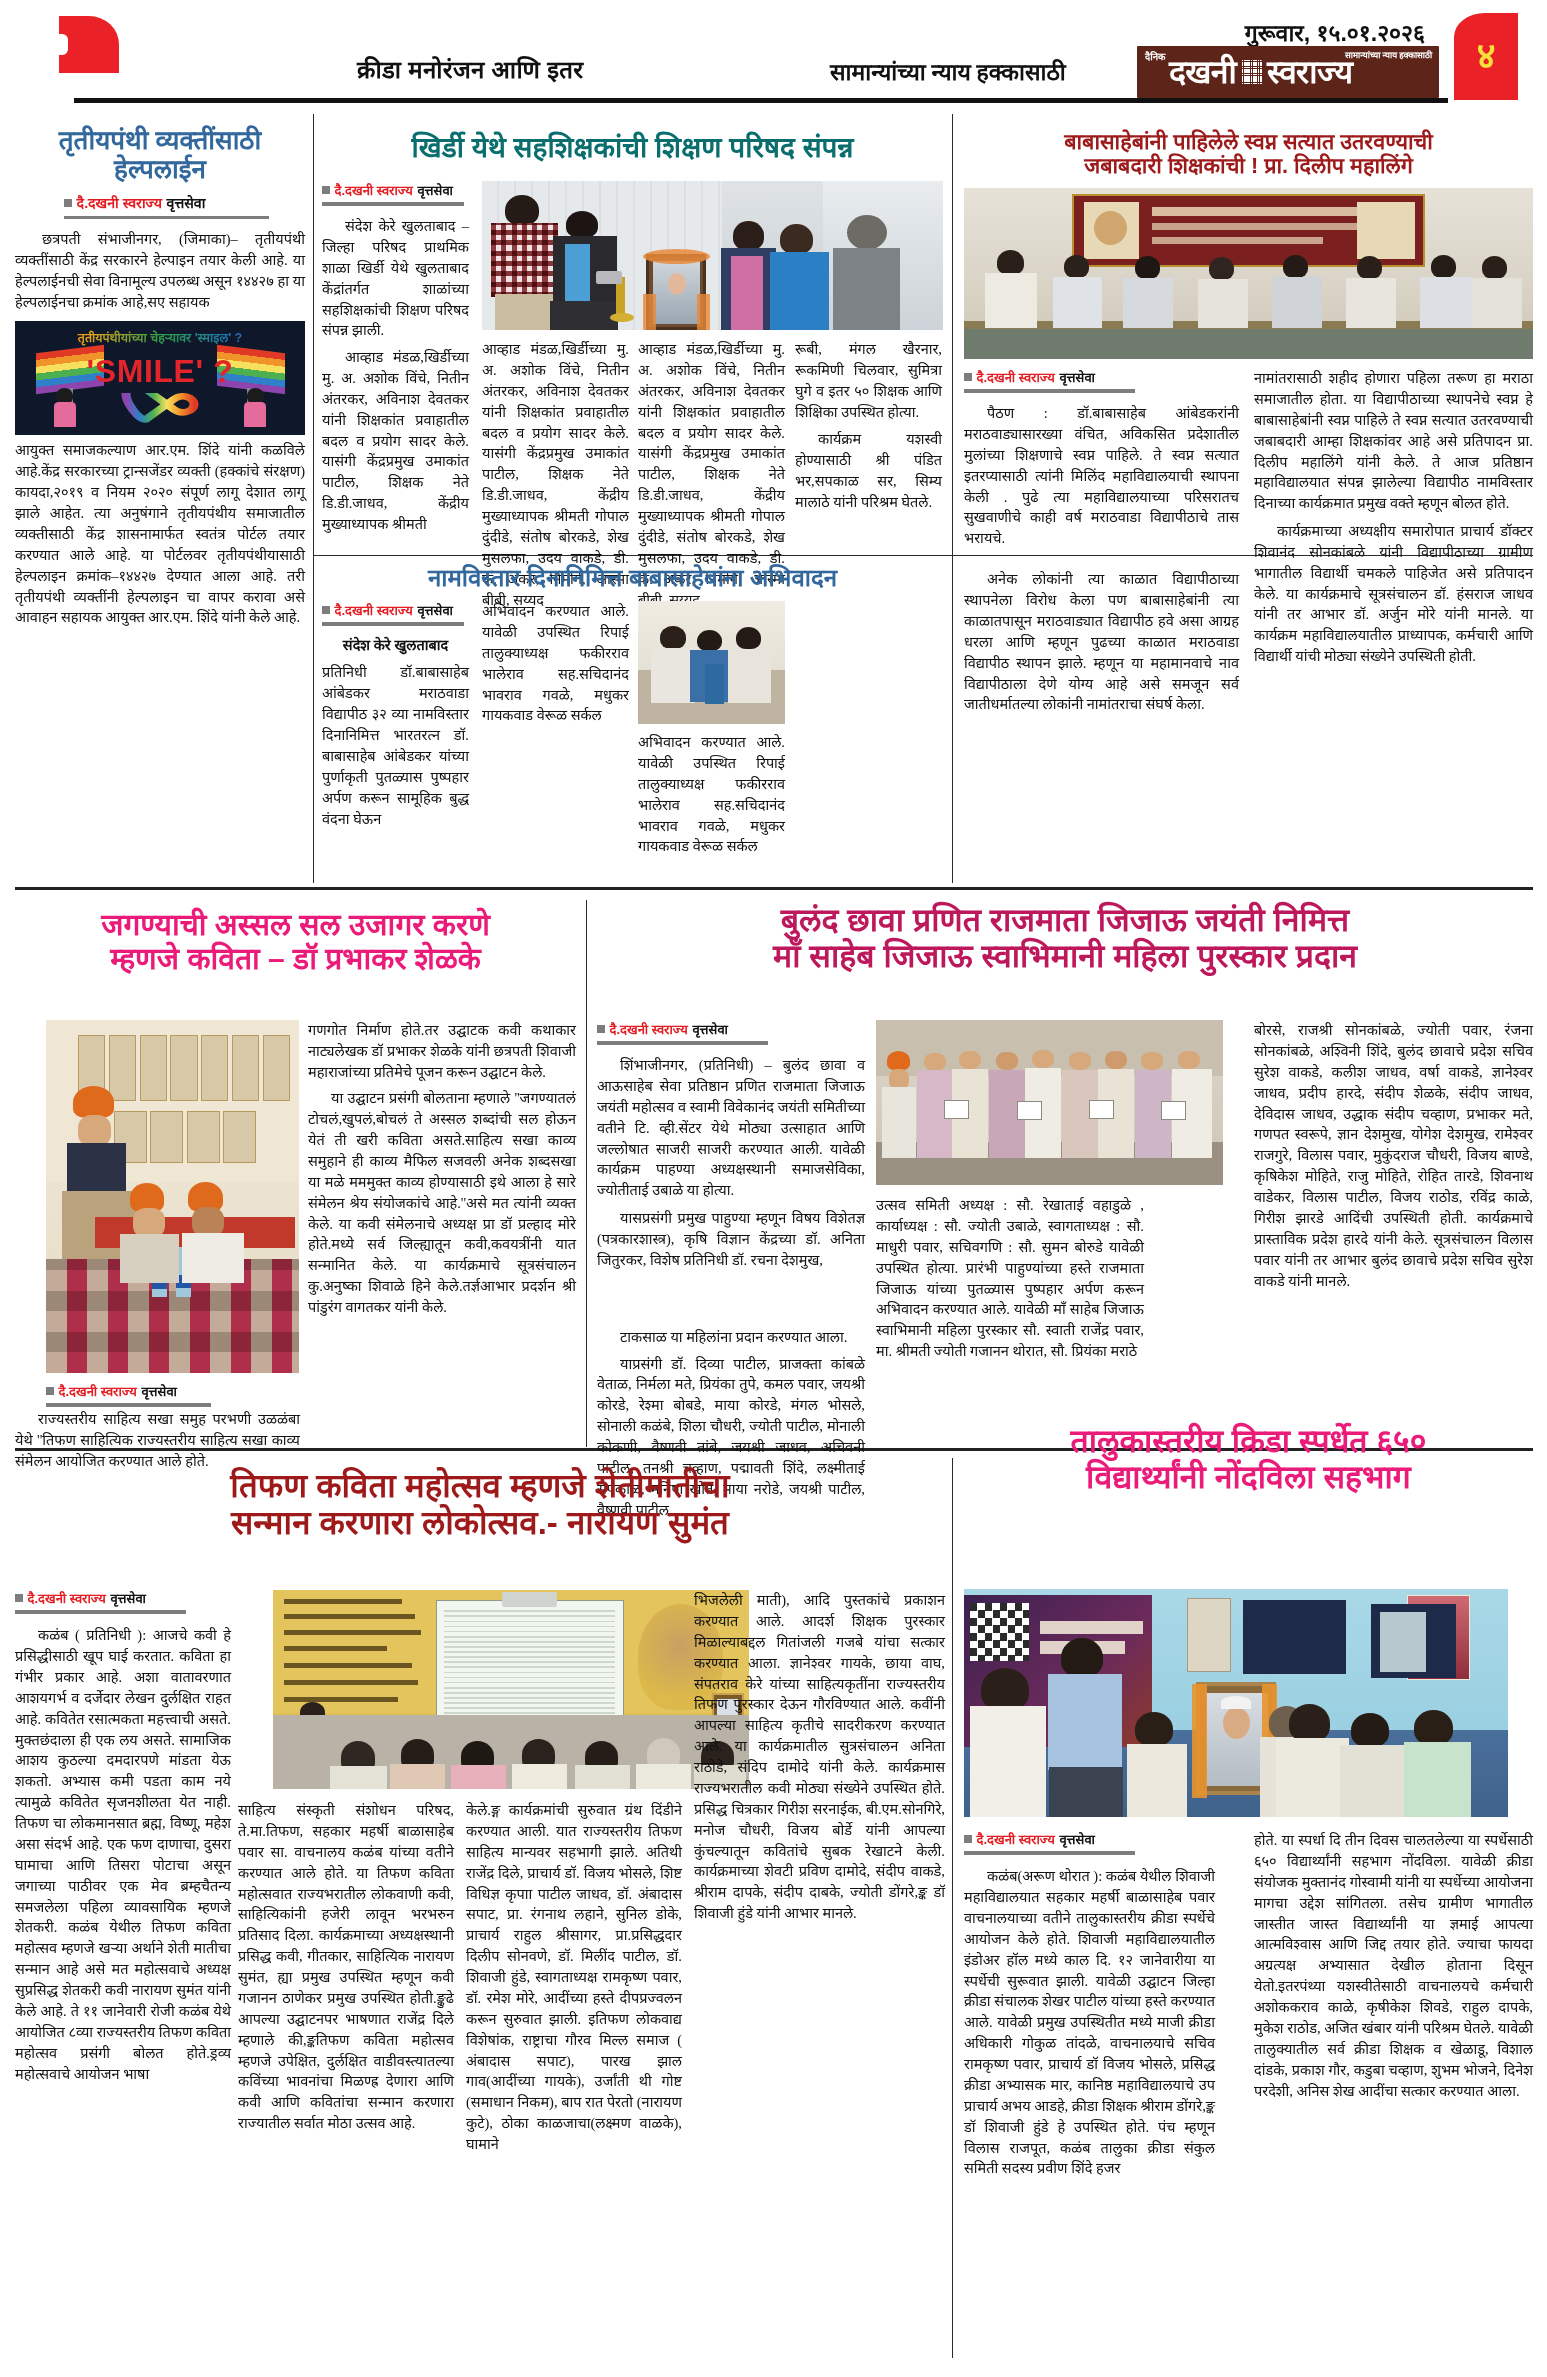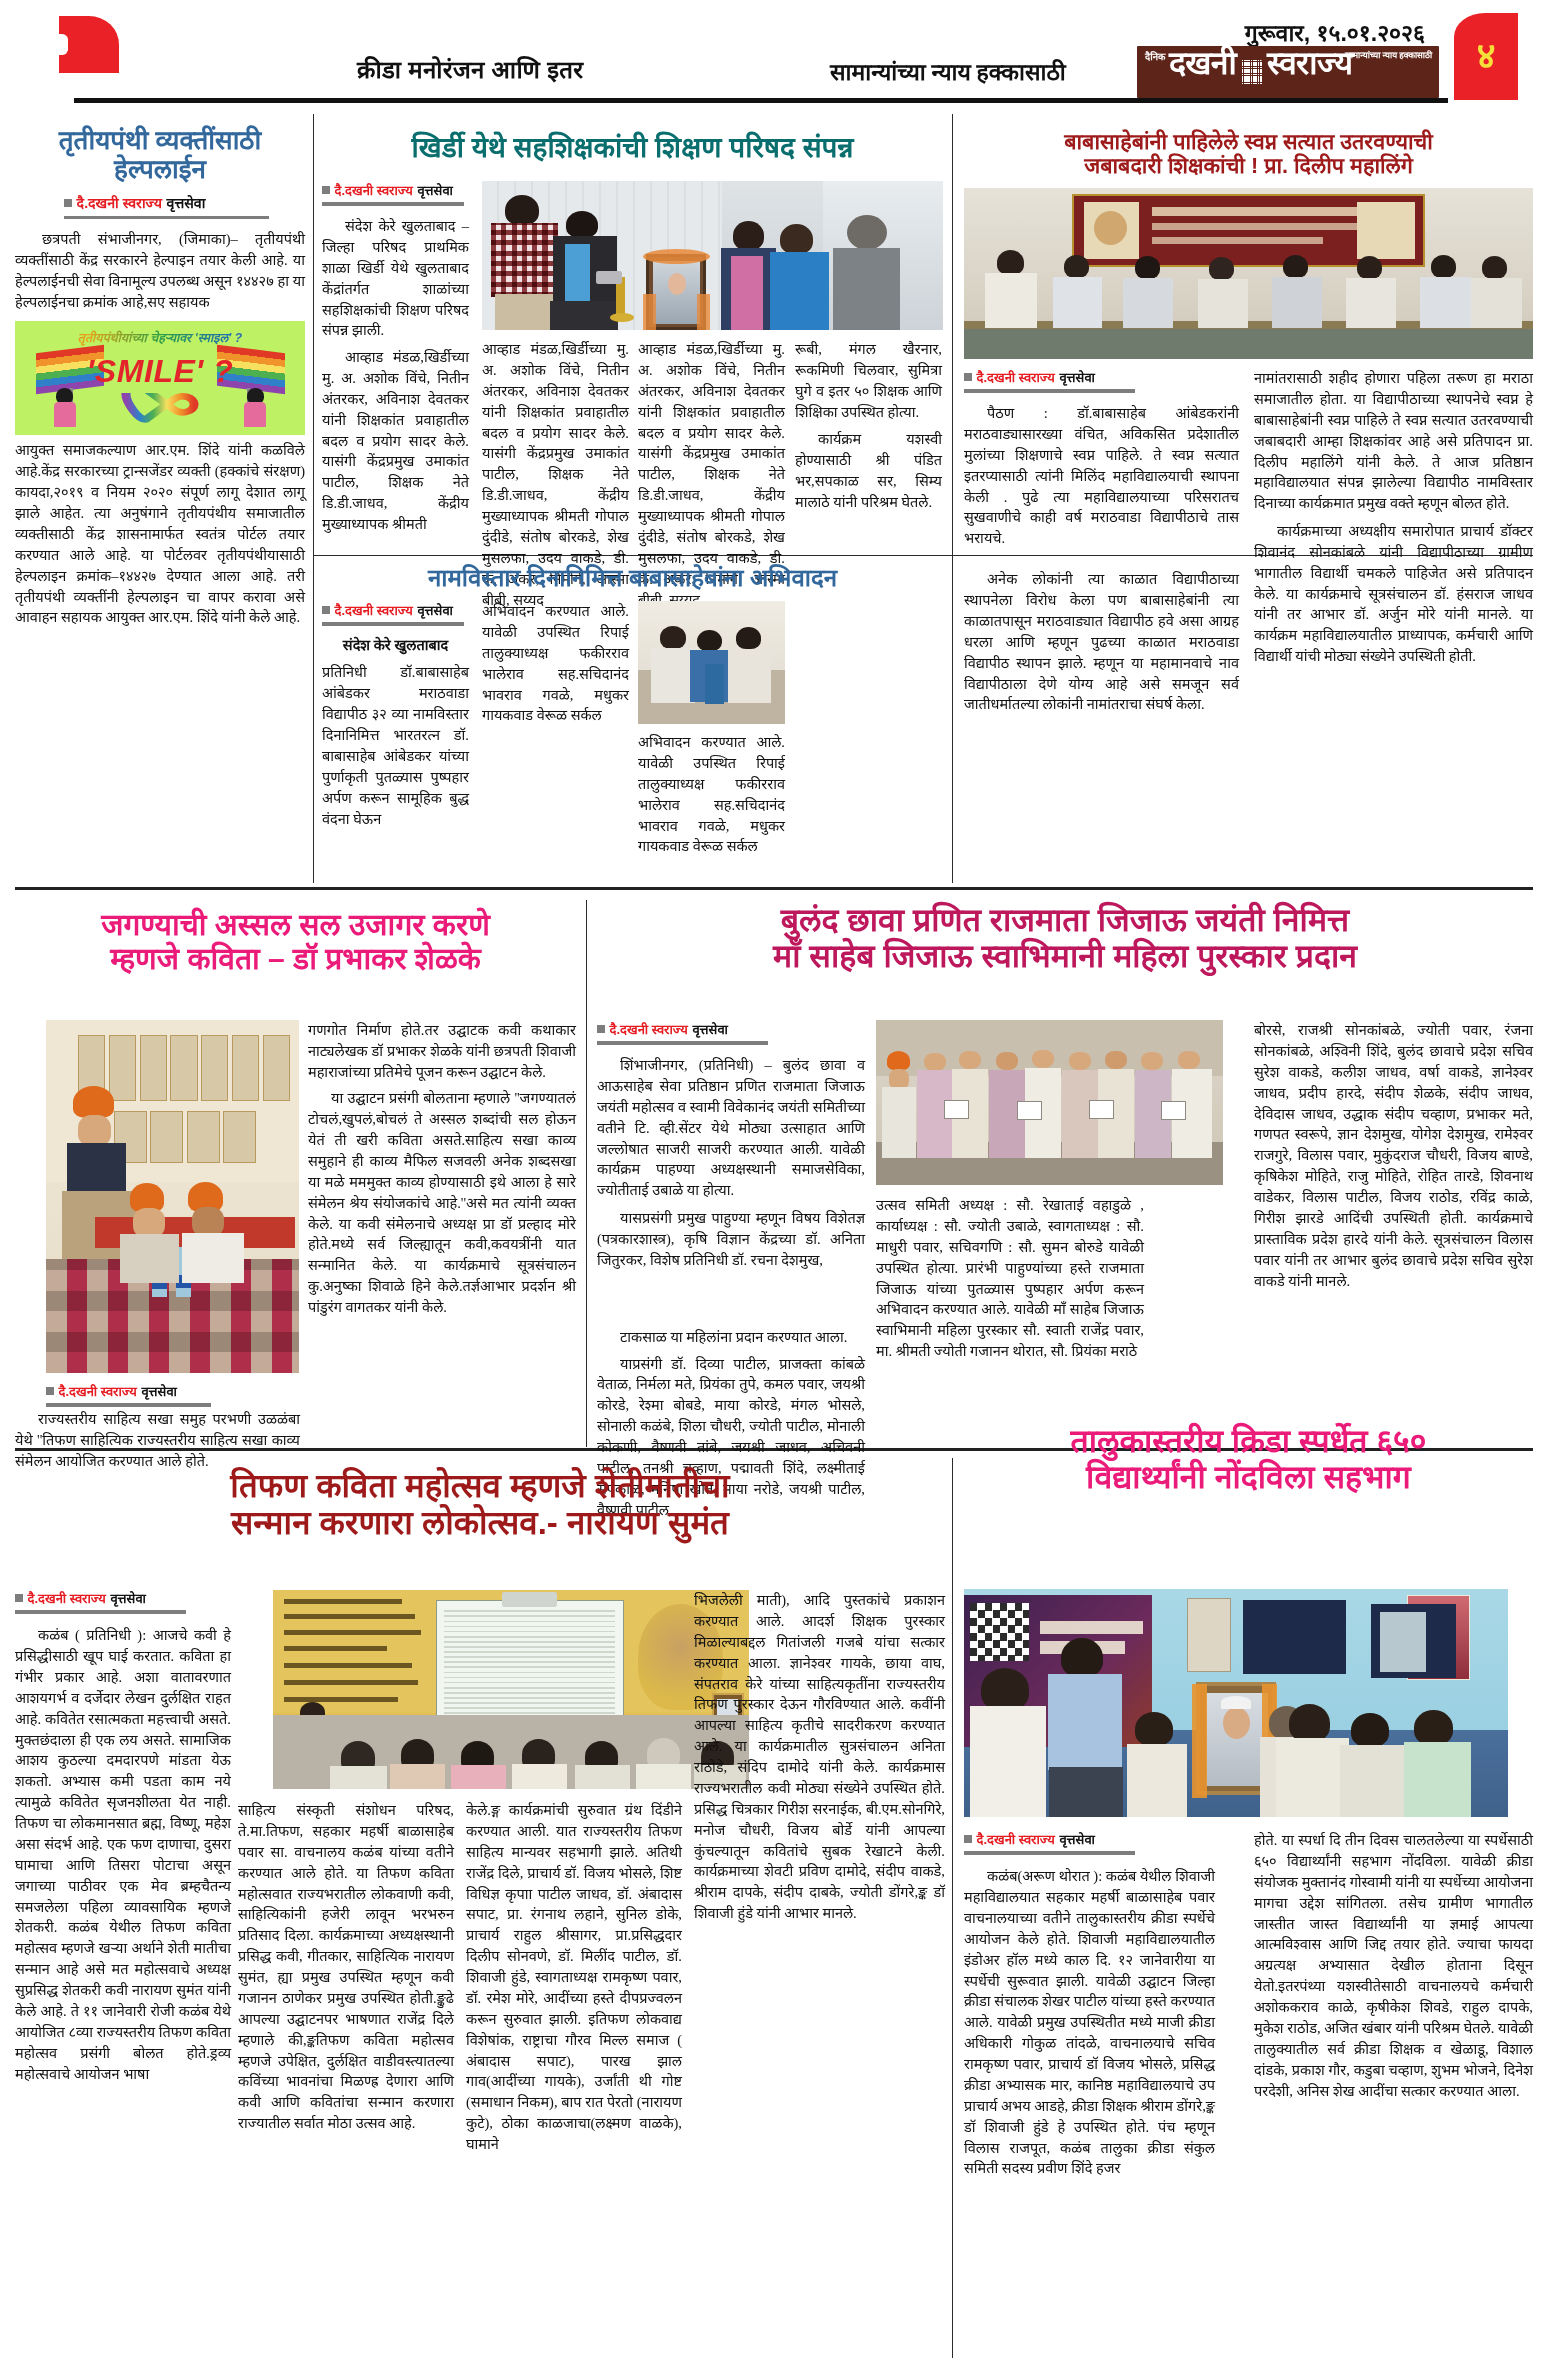--- a/index.html
+++ b/index.html
@@ -33,21 +33,21 @@
     font-size:23px; color:#111;
     font-family:"Liberation Serif","DejaVu Serif",serif;
   }
   .mh-date {
     position:absolute; right:108px; top:16px; font-weight:700; font-size:23px;
     color:#111; font-family:"Liberation Sans","DejaVu Sans",sans-serif;
   }
   .logo-box {
     position:absolute; right:94px; top:46px; width:302px; height:52px;
     background:#5d2519; color:#fff; border-radius:1.1px;
-    display:flex; align-items:flex-start; padding:2.3px 5.7px 2.3px 8px;
+    display:flex; align-items:center; padding:2.3px 5.7px 2.3px 8px;
   }
   .logo-small { font-size:9.7px; font-weight:700; line-height:1; margin-right:3.4px; align-self:flex-start; margin-top:3.4px;}
   .logo-main {
     font-size:32px; font-weight:700; letter-spacing:-0.6px; line-height:.95;
     font-family:"Liberation Serif","DejaVu Serif",serif; white-space:nowrap;
   }
   .logo-emblem {
     width:21.6px; height:26px; margin:0 4.6px; background:#fff;
     border-radius:3.4px 3.4px 1.7px 1.7px; position:relative; flex:0 0 auto; align-self:center;
     background-image: repeating-linear-gradient(0deg,#5d2519 0 0.6px,transparent 0.6px 2.3px),
@@ -139,21 +139,21 @@
       <div class="byline">
         <span class="sq"></span>
         <span class="brand">दै.दखनी स्वराज्य</span>
         <span class="svc">वृत्तसेवा</span>
       </div>
       <div class="byline-rule"></div>
     </div>
 
     <div class="body-txt" style="margin-top:10.3px; text-indent:27px;">छत्रपती संभाजीनगर, (जिमाका)– तृतीयपंथी व्यक्तींसाठी केंद्र सरकारने हेल्पाइन तयार केली आहे. या हेल्पलाईनची सेवा विनामूल्य उपलब्ध असून १४४२७ हा या हेल्पलाईनचा क्रमांक आहे,सए सहायक</div>
 
-    <div style="margin:8px 0 5.7px; width:290px; height:114px; background:#bef264; position:relative; overflow:hidden;font-style:italic;">
+    <div style="margin:8px 0 5.7px; width:290px; height:114px; background:#0f172a; position:relative; overflow:hidden;">
       <div style="position:absolute; left:0; right:0; top:8px; text-align:center; font-size:12.5px; font-weight:700;
                   font-family:'Liberation Sans','DejaVu Sans',sans-serif;
                   background:linear-gradient(90deg,#d93a1e,#e8a317,#2f9e44,#1f6fb4,#8e44ad);
                   -webkit-background-clip:text; background-clip:text; color:transparent;">तृतीयपंथीयांच्या चेहऱ्यावर 'स्माइल' ?</div>
 
       <div style="position:absolute; left:20.5px; top:28.5px; width:68px; height:41px; transform:skewY(-7deg);
                   background:linear-gradient(#e03a26 0 16.6%,#f0932b 16.6% 33.3%,#f6e05e 33.3% 50%,#4caf50 50% 66.6%,#2f80c9 66.6% 83.3%,#8e44ad 83.3% 100%);"></div>
       <div style="position:absolute; left:55px; top:67px; width:2.8px; height:38px; background:#888;"></div>
       <div style="position:absolute; left:41px; top:67px; width:17px; height:16px; border-radius:50% 50% 40% 40%; background:#1b1b1b;"></div>
       <div style="position:absolute; left:39px; top:81px; width:21.6px; height:25px; background:#e46b9b; border-radius:4.6px 4.6px 1.1px 1.1px;"></div>

